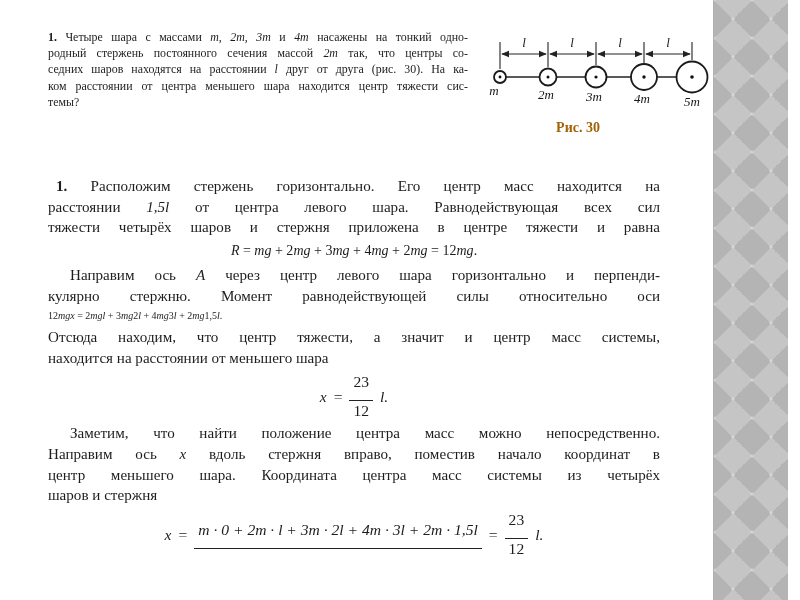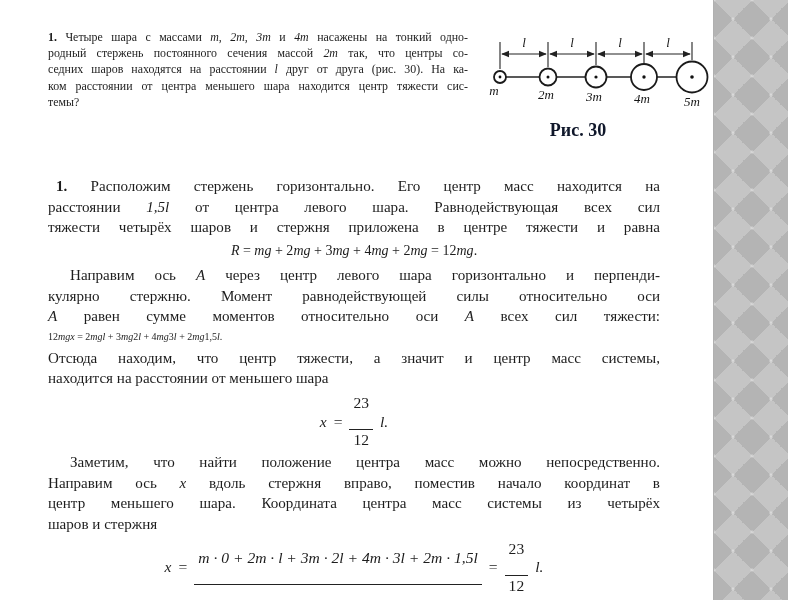--- a/index.html
+++ b/index.html
@@ -30,28 +30,28 @@
   .line.ind-sm{text-indent:8px;}
   .i{font-style:italic;}
   .b{font-weight:700;}
 
   .eq-center{text-align:center;text-align-last:center;font-size:14px;margin:3px 0;}
   .eq-left{text-align:left;text-align-last:left;font-size:10px;}
 
   .eq-frac{display:flex;justify-content:center;align-items:center;
            gap:7px;margin:5px 0 3px;font-size:15.6px;line-height:18px;}
   .frac{display:inline-flex;flex-direction:column;text-align:center;}
-  .frac .num{display:block;padding:0 4px 17px;border-bottom:1.3px solid #222;}
+  .frac .num{display:block;padding:0 4px 9px;border-bottom:1.3px solid #222;}
   .frac .den{display:block;padding:1px 4px 0;}
 
   
   .figure{position:absolute;left:478px;top:33px;width:232px;}
   .figure svg{display:block;}
   .fig-caption{width:200px;margin-top:7px;text-align:center;
-               font-weight:700;font-size:18px;color:#0f172a;}
+               font-weight:700;font-size:14px;color:#a16207;}
   .fig-label{font-style:italic;font-size:13px;fill:#161616;
              font-family:"Liberation Serif", serif;}
 </style>
 </head>
 <body>
 
 <div class="screen">
 
   <div class="problem">
     <div class="line"><span class="b">1. </span><span>Четыре шара с массами </span><span class="i">m</span><span>, </span><span class="i">2m</span><span>, </span><span class="i">3m</span><span> и </span><span class="i">4m</span><span> насажены на тонкий одно-</span></div>
@@ -118,21 +118,20 @@
 
   <div class="solution">
     <div class="line ind-sm"><span class="b">1. </span><span>Расположим стержень горизонтально. Его центр масс находится на</span></div>
     <div class="line"><span>расстоянии </span><span class="i">1,5l</span><span> от центра левого шара. Равнодействующая всех сил</span></div>
     <div class="line"><span>тяжести четырёх шаров и стержня приложена в центре тяжести и равна</span></div>
 
     <div class="eq-center"><span class="i">R</span><span> = </span><span class="i">mg</span><span> + 2</span><span class="i">mg</span><span> + 3</span><span class="i">mg</span><span> + 4</span><span class="i">mg</span><span> + 2</span><span class="i">mg</span><span> = 12</span><span class="i">mg</span><span>.</span></div>
 
     <div class="line ind"><span>Направим ось </span><span class="i">A</span><span> через центр левого шара горизонтально и перпенди-</span></div>
     <div class="line"><span>кулярно стержню. Момент равнодействующей силы относительно оси</span></div>
-    <div class="line"><span class="i">A</span><span> равен сумме моментов относительно оси </span><span class="i">A</span><span> всех сил тяжести:</span></div>
     <div class="eq-left"><span>12</span><span class="i">mgx</span><span> = 2</span><span class="i">mgl</span><span> + 3</span><span class="i">mg</span><span>2</span><span class="i">l</span><span> + 4</span><span class="i">mg</span><span>3</span><span class="i">l</span><span> + 2</span><span class="i">mg</span><span>1,5</span><span class="i">l</span><span>.</span></div>
 
     <div class="line"><span>Отсюда находим, что центр тяжести, а значит и центр масс системы,</span></div>
     <div class="line end"><span>находится на расстоянии от меньшего шара</span></div>
 
     <div class="eq-frac">
       <span class="i">x</span>
       <span>=</span>
       <span class="frac">
         <span class="num">23</span>

